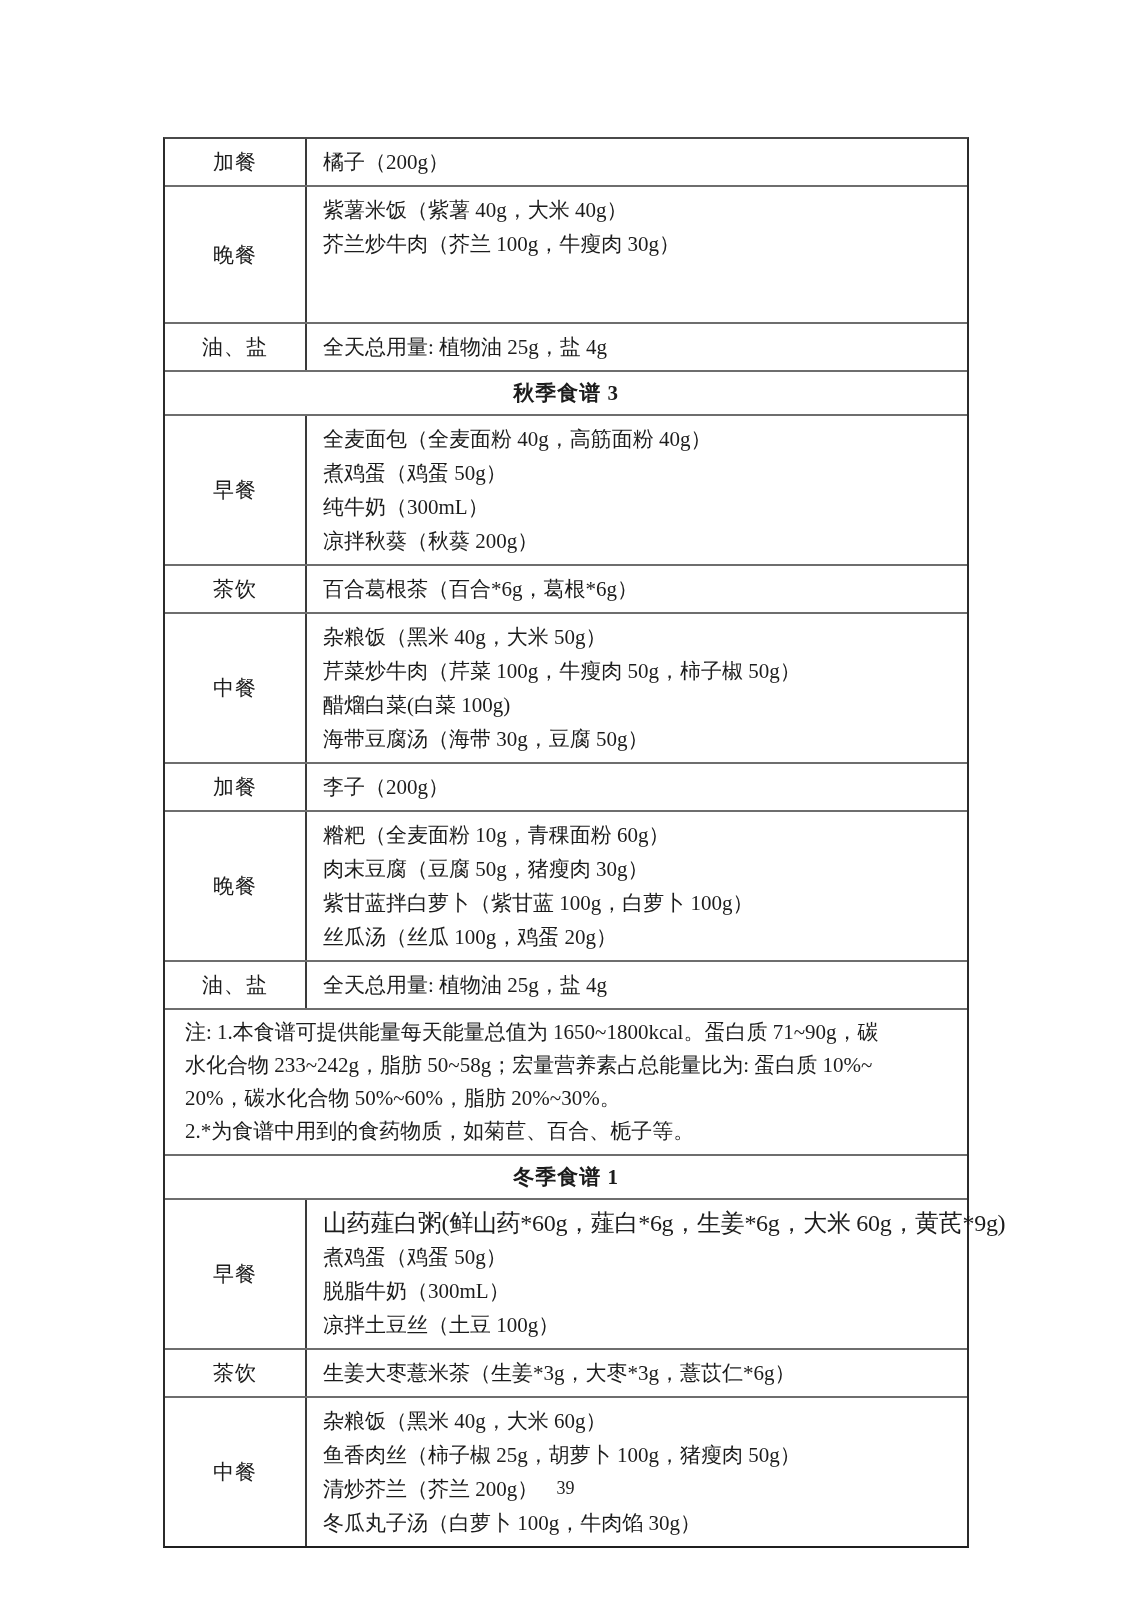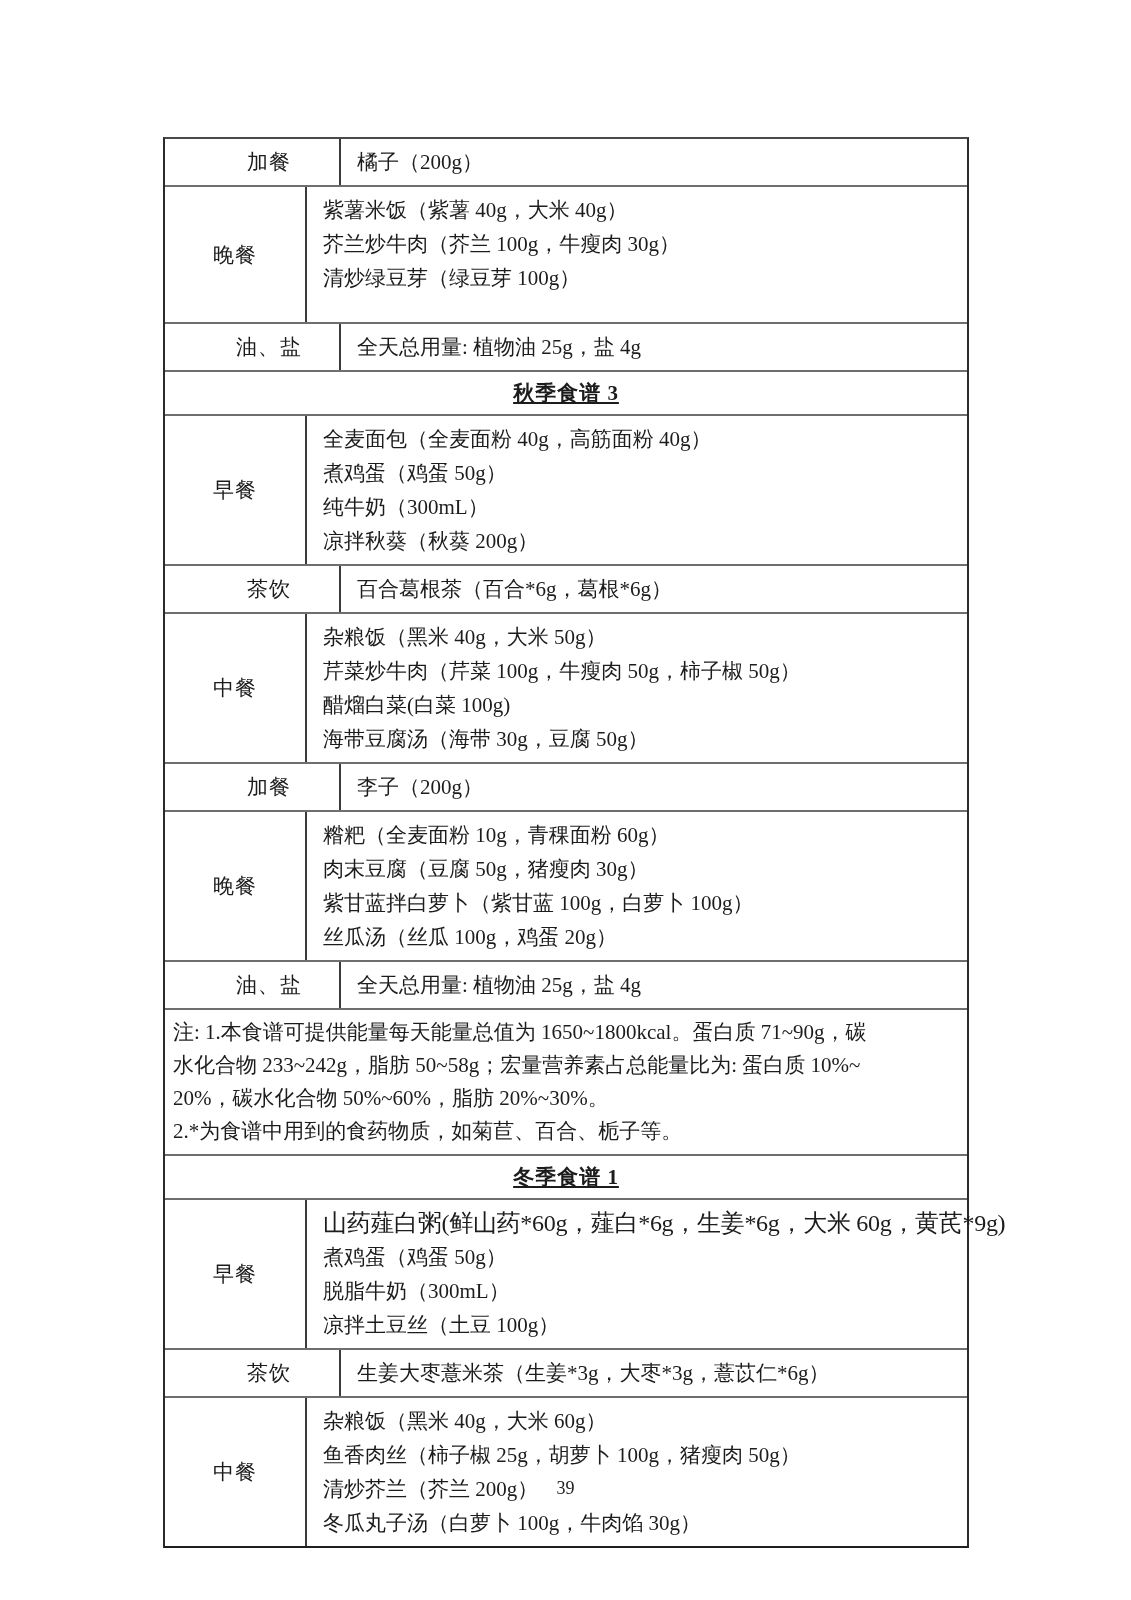--- a/index.html
+++ b/index.html
@@ -22,25 +22,25 @@
   .td-label{
     flex:0 0 142px;box-sizing:border-box;border-right:2px solid #3a3a3a;
     display:flex;align-items:center;justify-content:center;
     font-size:21px;letter-spacing:1px;
   }
   .td-content{
     flex:1 1 auto;box-sizing:border-box;padding:6px 6px 6px 16px;
     display:flex;flex-direction:column;justify-content:flex-start;
   }
   .line{font-size:21px;line-height:34px;white-space:nowrap;}
-  .row-1line{min-height:45px;padding-left:34px;}
+  .row-1line{min-height:45px;}
   .row-4line{min-height:137px;}
-  .tr-section{display:flex;min-height:44px;align-items:center;justify-content:center;text-decoration:underline;}
+  .tr-section{display:flex;min-height:44px;align-items:center;justify-content:center;}
   .section-title{font-size:21px;font-weight:700;letter-spacing:1px;}
-  .tr-note{display:flex;flex-direction:column;justify-content:center;min-height:134px;padding:6px 8px;box-sizing:border-box;}
+  .tr-note{display:flex;flex-direction:column;justify-content:center;min-height:134px;padding:6px 20px;box-sizing:border-box;}
   .tr-note .line{font-size:21px;line-height:33px;white-space:nowrap;}
   [data-bind="table.rows.12.lines.0"]{font-size:24px;letter-spacing:-0.3px;}
   .page-number{
     position:absolute;left:0;top:1478px;width:100%;text-align:center;
     font-size:18px;color:#222;
   }
 </style>
 </head>
 <body>
 
@@ -51,21 +51,20 @@
     <div class="td-content">
       <div class="line" data-bind="table.rows.0.lines.0">橘子（200g）</div>
     </div>
   </div>
 
   <div class="tr row-4line">
     <div class="td-label" data-bind="table.rows.1.label">晚餐</div>
     <div class="td-content">
       <div class="line" data-bind="table.rows.1.lines.0">紫薯米饭（紫薯 40g，大米 40g）</div>
       <div class="line" data-bind="table.rows.1.lines.1">芥兰炒牛肉（芥兰 100g，牛瘦肉 30g）</div>
-      <div class="line" data-bind="table.rows.1.lines.2">清炒绿豆芽（绿豆芽 100g）</div>
     </div>
   </div>
 
   <div class="tr row-1line">
     <div class="td-label" data-bind="table.rows.2.label">油、盐</div>
     <div class="td-content">
       <div class="line" data-bind="table.rows.2.lines.0">全天总用量: 植物油 25g，盐 4g</div>
     </div>
   </div>
 

